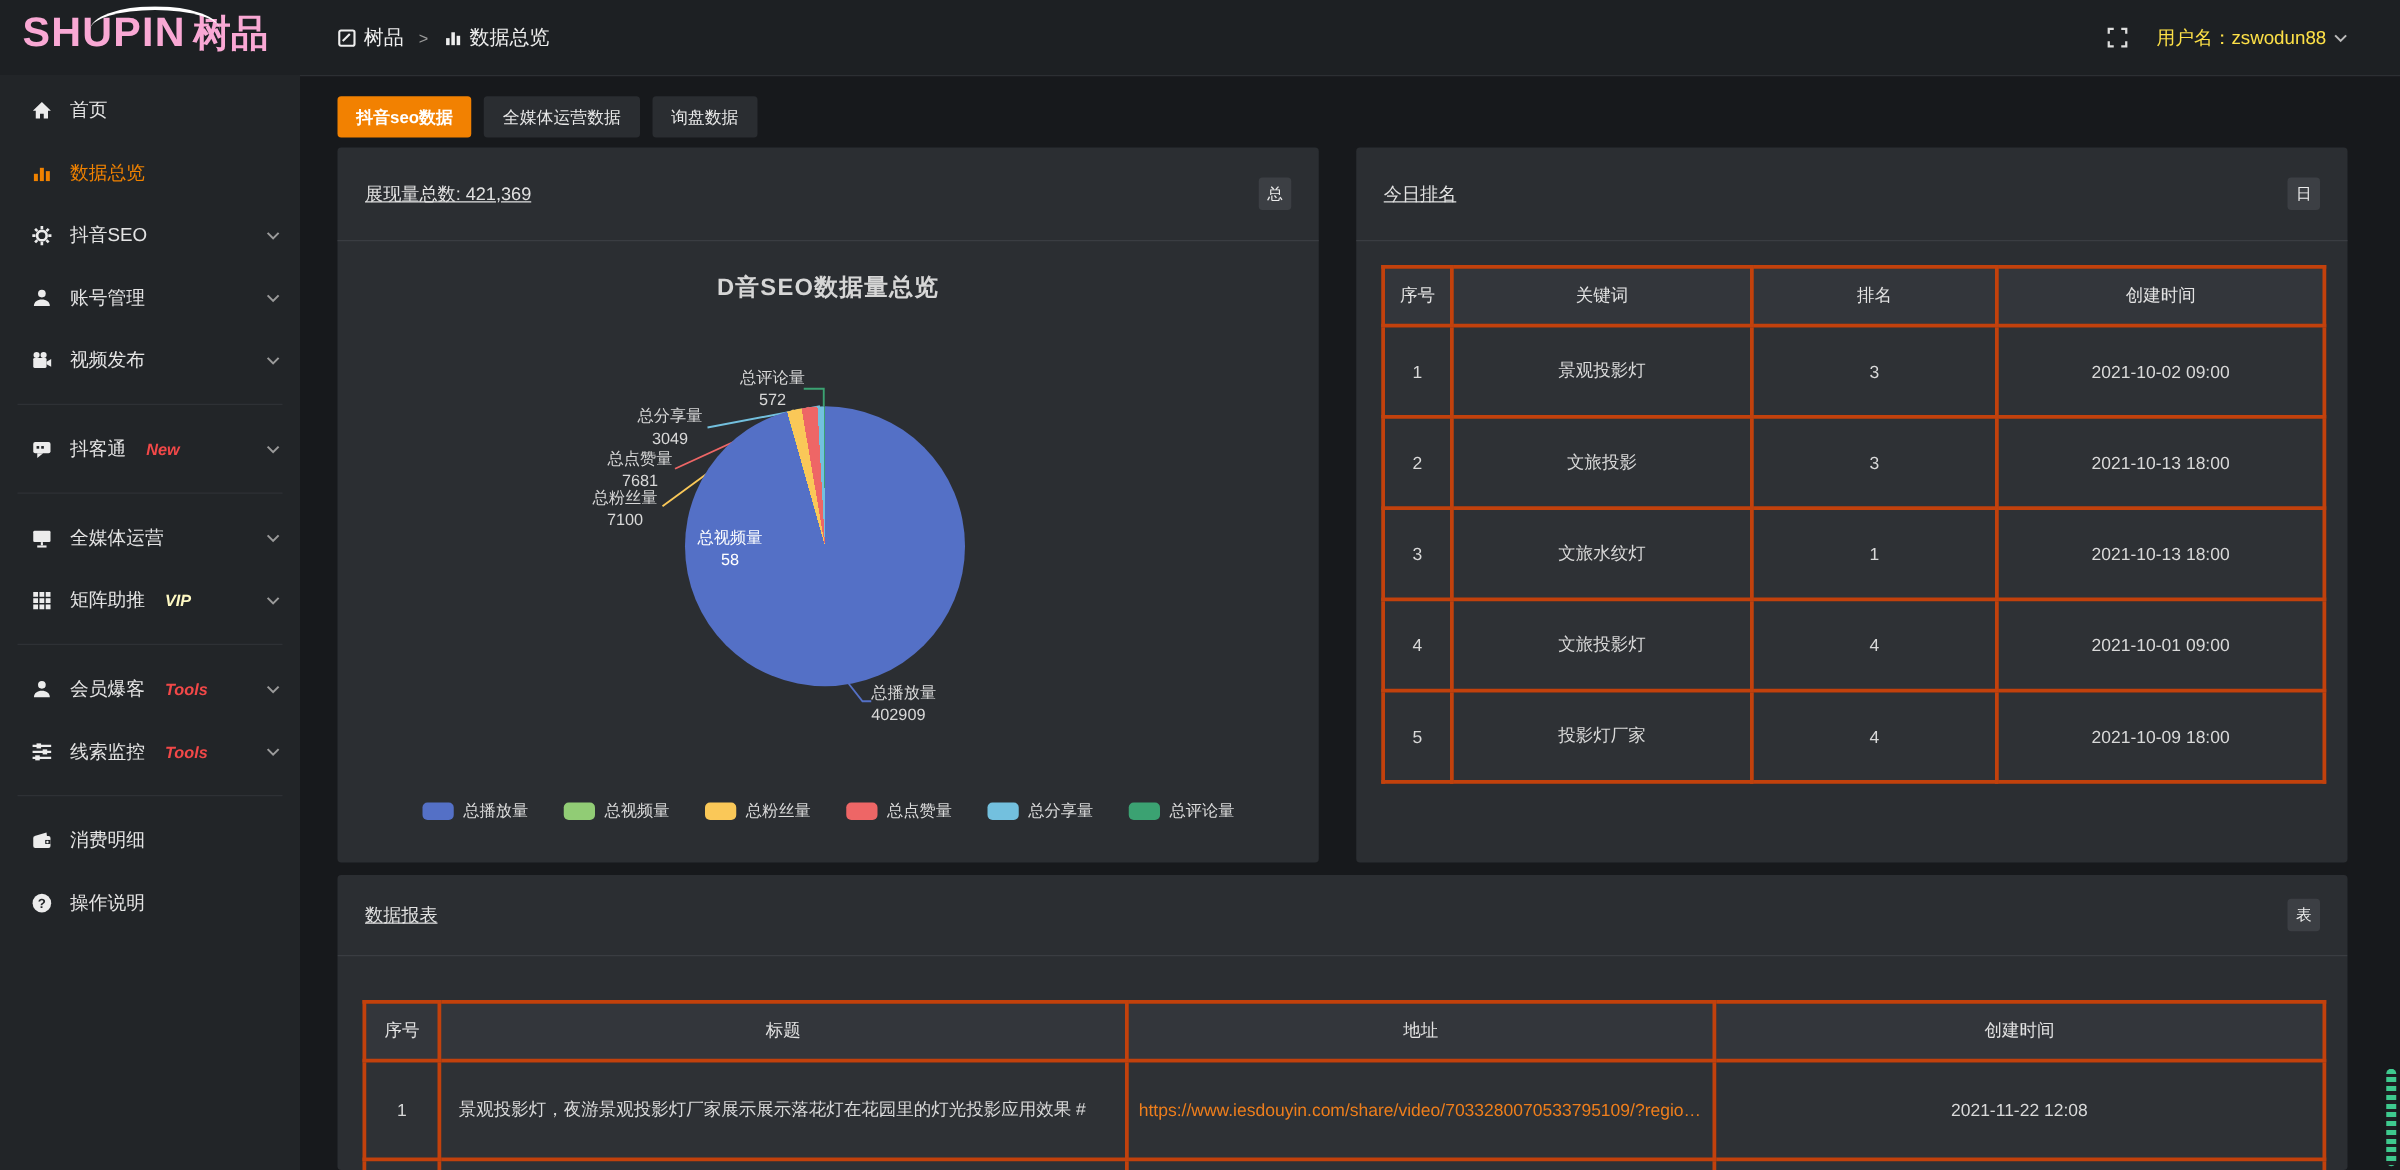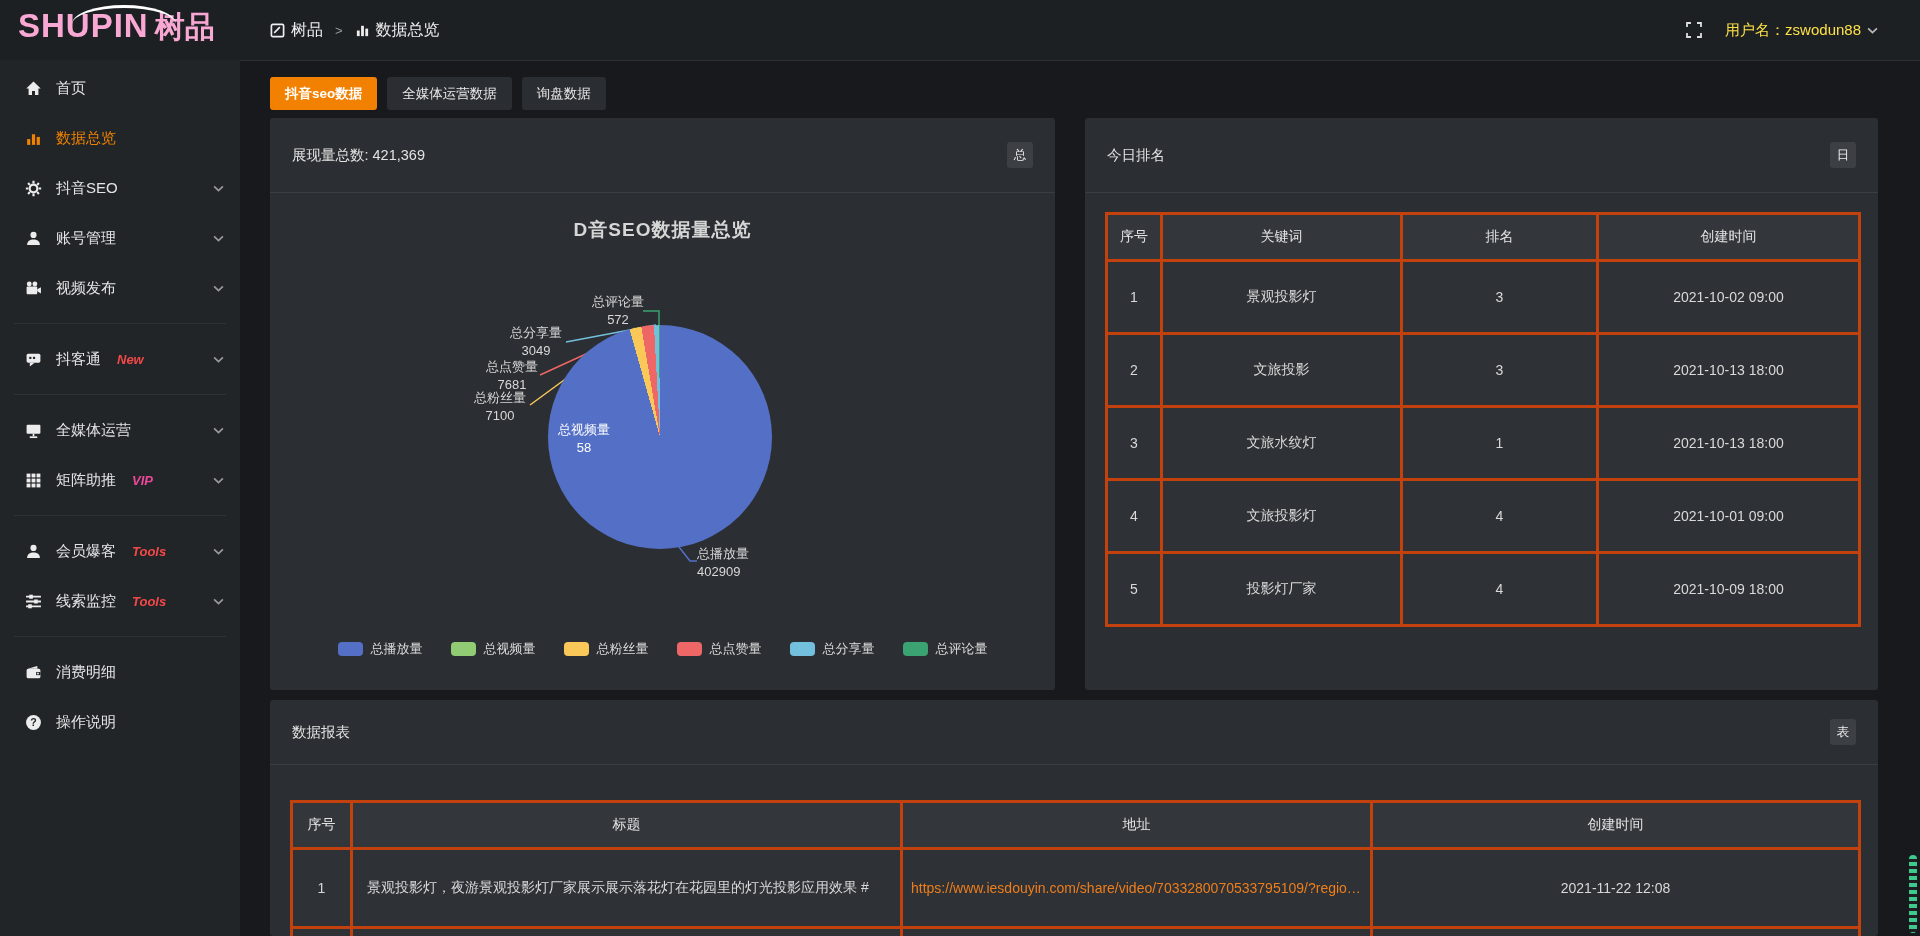--- a/index.html
+++ b/index.html
@@ -22,31 +22,31 @@
   .username{display:flex;align-items:center;gap:6px;font-size:15px;cursor:pointer;}
   
   .sidebar{position:absolute;left:0;top:60px;width:240px;height:876px;background:#222528;padding-top:3px;box-sizing:border-box;z-index:4;}
   .side-item{height:50px;display:flex;align-items:center;padding:0 16px 0 24px;color:#e4e4e4;font-size:15px;cursor:pointer;}
   .side-item .s-icon{width:18px;display:flex;justify-content:center;color:#ececec;}
   .side-item .s-label{margin-left:14px;}
   .side-item.active{color:#f08200;}
   .side-item.active .s-icon{color:#f08200;}
   .badge{font-style:italic;font-weight:bold;font-size:13px;margin-left:16px;}
   .badge.red{color:#f24848;}
-  .badge.gold{color:#ec4899;}
+  .badge.gold{color:#fef9c3;}
   .side-chevron{margin-left:auto;color:#9a9a9a;display:flex;}
   .side-divider{height:1px;background:#2e3135;margin:10px 14px;}
   
   .content-sep{position:absolute;left:240px;top:60px;width:1680px;height:1px;background:#2c2f33;}
   .tabs{position:absolute;left:270px;top:77px;display:flex;gap:10px;}
   .tab{height:33px;padding:0 15px;display:flex;align-items:center;font-size:13.5px;color:#e8e8e8;background:#2a2d31;border-radius:3px;cursor:pointer;border:none;}
   .tab.active{background:#f28101;color:#fff;font-weight:bold;}
   .panel{position:absolute;background:#2b2e32;border-radius:3px;}
   .panel-head{height:75px;display:flex;align-items:center;justify-content:space-between;padding:0 22px;border-bottom:1px solid #3a3d42;box-sizing:border-box;}
-  .panel-title{color:#e2e2e2;font-size:14.5px;}
+  .panel-title{color:#e2e2e2;font-size:14.5px;text-decoration:underline;}
   .corner-btn{width:26px;height:26px;background:#3c3f44;color:#ededed;font-size:12.5px;border:none;border-radius:3px;display:flex;align-items:center;justify-content:center;cursor:pointer;}
   
   #panel-pie{left:270px;top:118px;width:785px;height:572px;}
   .chart-area{position:absolute;left:0;top:75px;width:785px;height:497px;}
   .chart-title{position:absolute;left:0;top:24px;width:100%;text-align:center;color:#d6d6d6;font-size:19px;font-weight:bold;letter-spacing:1px;}
   .pie{position:absolute;left:278px;top:132px;width:224px;height:224px;border-radius:50%;}
   .leader-svg{position:absolute;left:0;top:0;pointer-events:none;}
   .pie-label{position:absolute;transform:translateX(-50%);text-align:center;font-size:13px;line-height:1.35;color:#d8d8d8;white-space:nowrap;}
   .pie-label.inside{color:#fff;z-index:2;}
   .pie-label.left-align{transform:none;text-align:left;}

